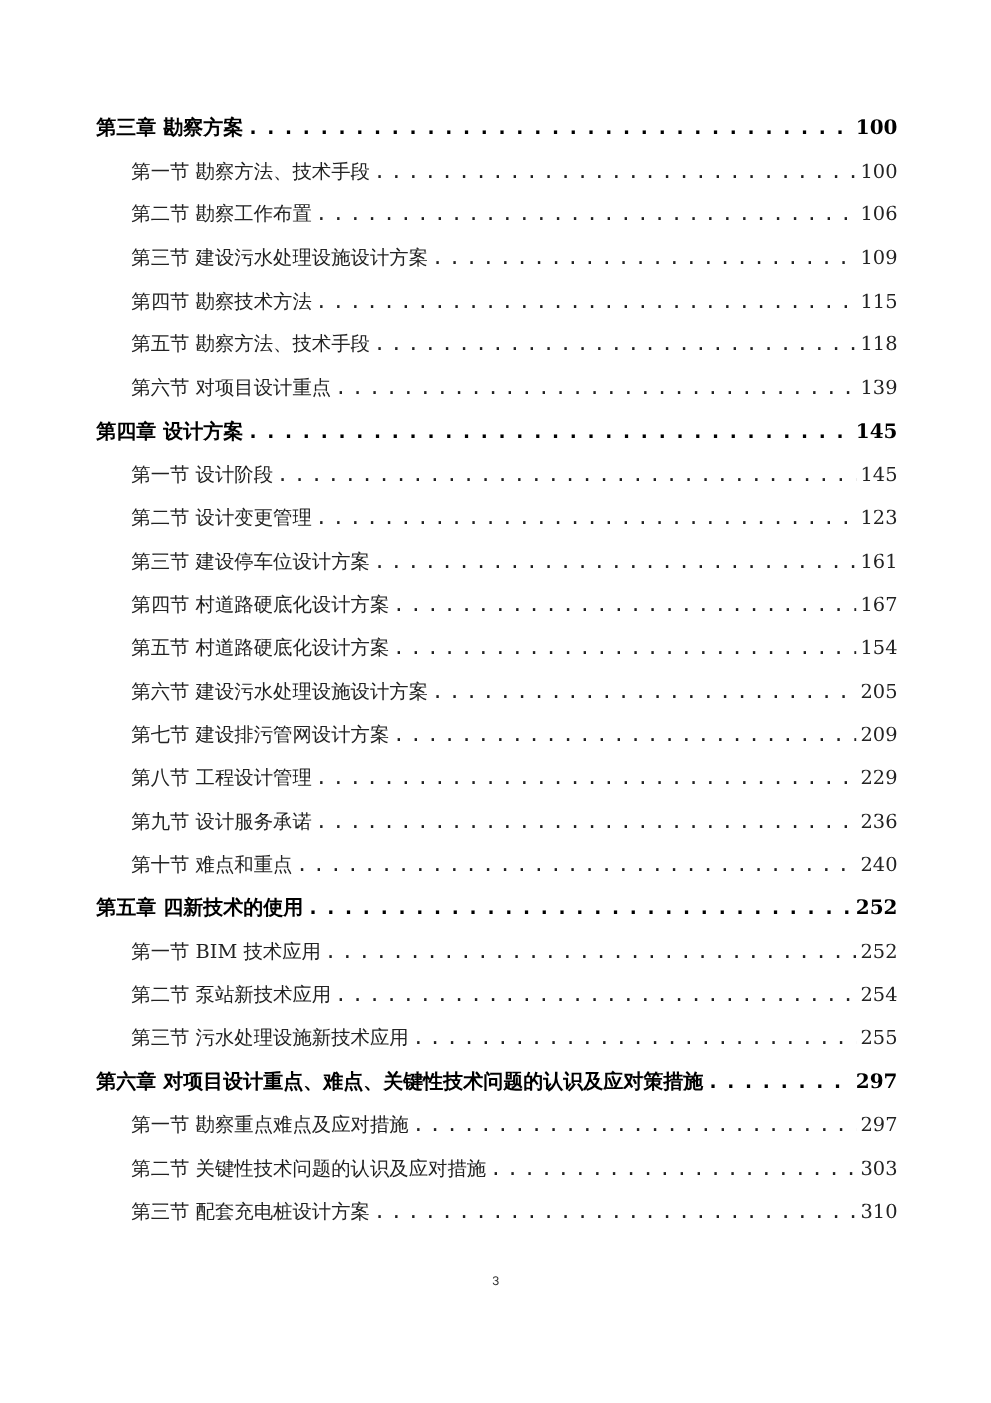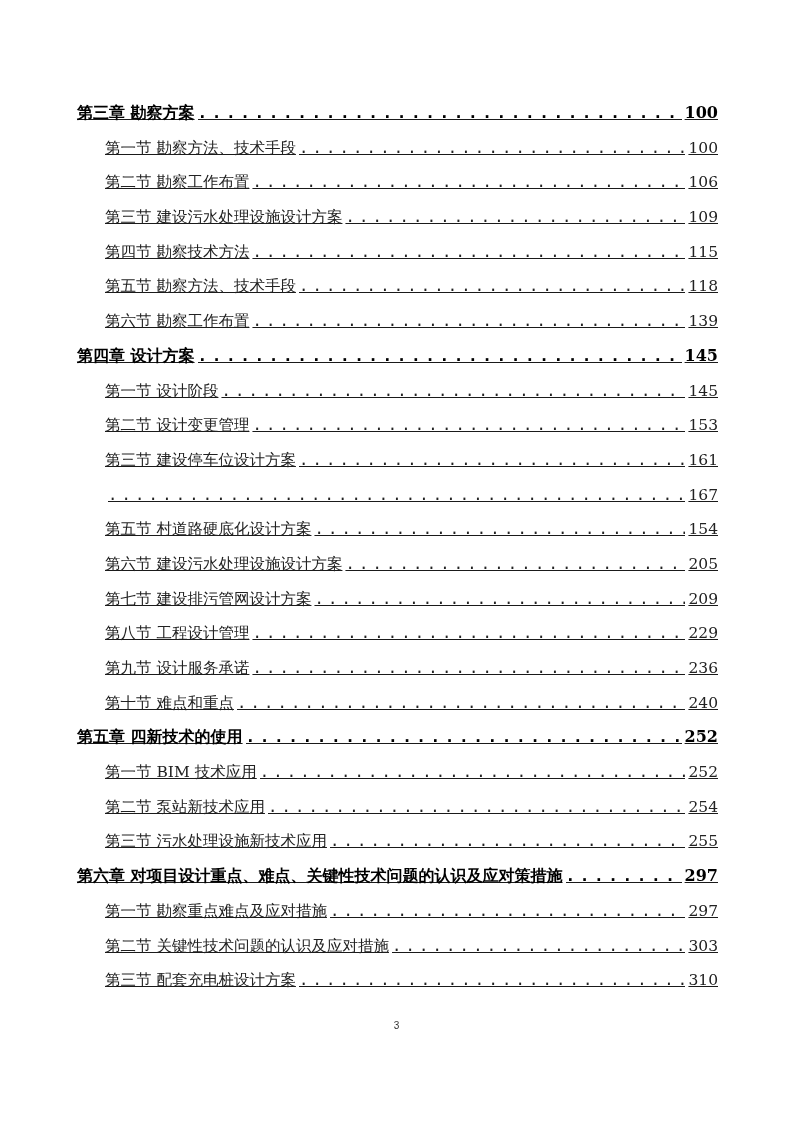--- a/index.html
+++ b/index.html
@@ -1,18 +1,18 @@
 <!DOCTYPE html>
 <html><head>
   <meta charset="utf-8">
   <style>
     html, body { margin: 0; padding: 0; background: #ffffff; }
     body { width: 793px; height: 1122px; position: relative; overflow: hidden;
            font-family: "DejaVu Serif", "Liberation Serif", serif; color: #1a1a1a; }
-    .toc { position: absolute; left: 77px; top: 96px; width: 641px; text-decoration: underline; }
+    .toc { position: absolute; left: 77px; top: 85px; width: 641px; }
     .entry { display: flex; align-items: baseline; height: 34.7px; line-height: 34.7px; white-space: nowrap; }
     .entry.chapter { font-weight: bold; font-size: 16px; color: #000; }
     .entry.section { font-size: 15.5px; padding-left: 28px; color: #222; }
     .entry .title { flex: 0 0 auto; }
     .entry .leader { flex: 1 1 auto; overflow: hidden; margin: 0 3px; letter-spacing: 4.2px;
                      font-family: "DejaVu Sans Mono", monospace; }
     .entry.chapter .leader { letter-spacing: 4.6px; }
     .entry .page { flex: 0 0 auto; text-align: center; min-width: 28px; }
     .page-number { position: absolute; top: 1020px; left: 0; width: 793px; text-align: center;
                    font-family: "Liberation Sans", sans-serif; font-size: 10px; color: #333; }
@@ -45,45 +45,46 @@
       <span class="title">第四节 勘察技术方法</span>
       <span class="leader">........................................................................................................................................................................................................</span>
       <span class="page">115</span>
     </div>
     <div class="entry section">
       <span class="title">第五节 勘察方法、技术手段</span>
       <span class="leader">........................................................................................................................................................................................................</span>
       <span class="page">118</span>
     </div>
     <div class="entry section">
-      <span class="title">第六节 勘察工作布置</span>
+      <span class="title">第六节 对项目设计重点</span>
       <span class="leader">........................................................................................................................................................................................................</span>
       <span class="page">139</span>
     </div>
     <div class="entry chapter">
       <span class="title">第四章 设计方案</span>
       <span class="leader">........................................................................................................................................................................................................</span>
       <span class="page">145</span>
     </div>
     <div class="entry section">
       <span class="title">第一节 设计阶段</span>
       <span class="leader">........................................................................................................................................................................................................</span>
       <span class="page">145</span>
     </div>
     <div class="entry section">
       <span class="title">第二节 设计变更管理</span>
       <span class="leader">........................................................................................................................................................................................................</span>
-      <span class="page">153</span>
+      <span class="page">123</span>
     </div>
     <div class="entry section">
       <span class="title">第三节 建设停车位设计方案</span>
       <span class="leader">........................................................................................................................................................................................................</span>
       <span class="page">161</span>
     </div>
     <div class="entry section">
+      <span class="title">第四节 村道路硬底化设计方案</span>
       <span class="leader">........................................................................................................................................................................................................</span>
       <span class="page">167</span>
     </div>
     <div class="entry section">
       <span class="title">第五节 村道路硬底化设计方案</span>
       <span class="leader">........................................................................................................................................................................................................</span>
       <span class="page">154</span>
     </div>
     <div class="entry section">
       <span class="title">第六节 建设污水处理设施设计方案</span>

